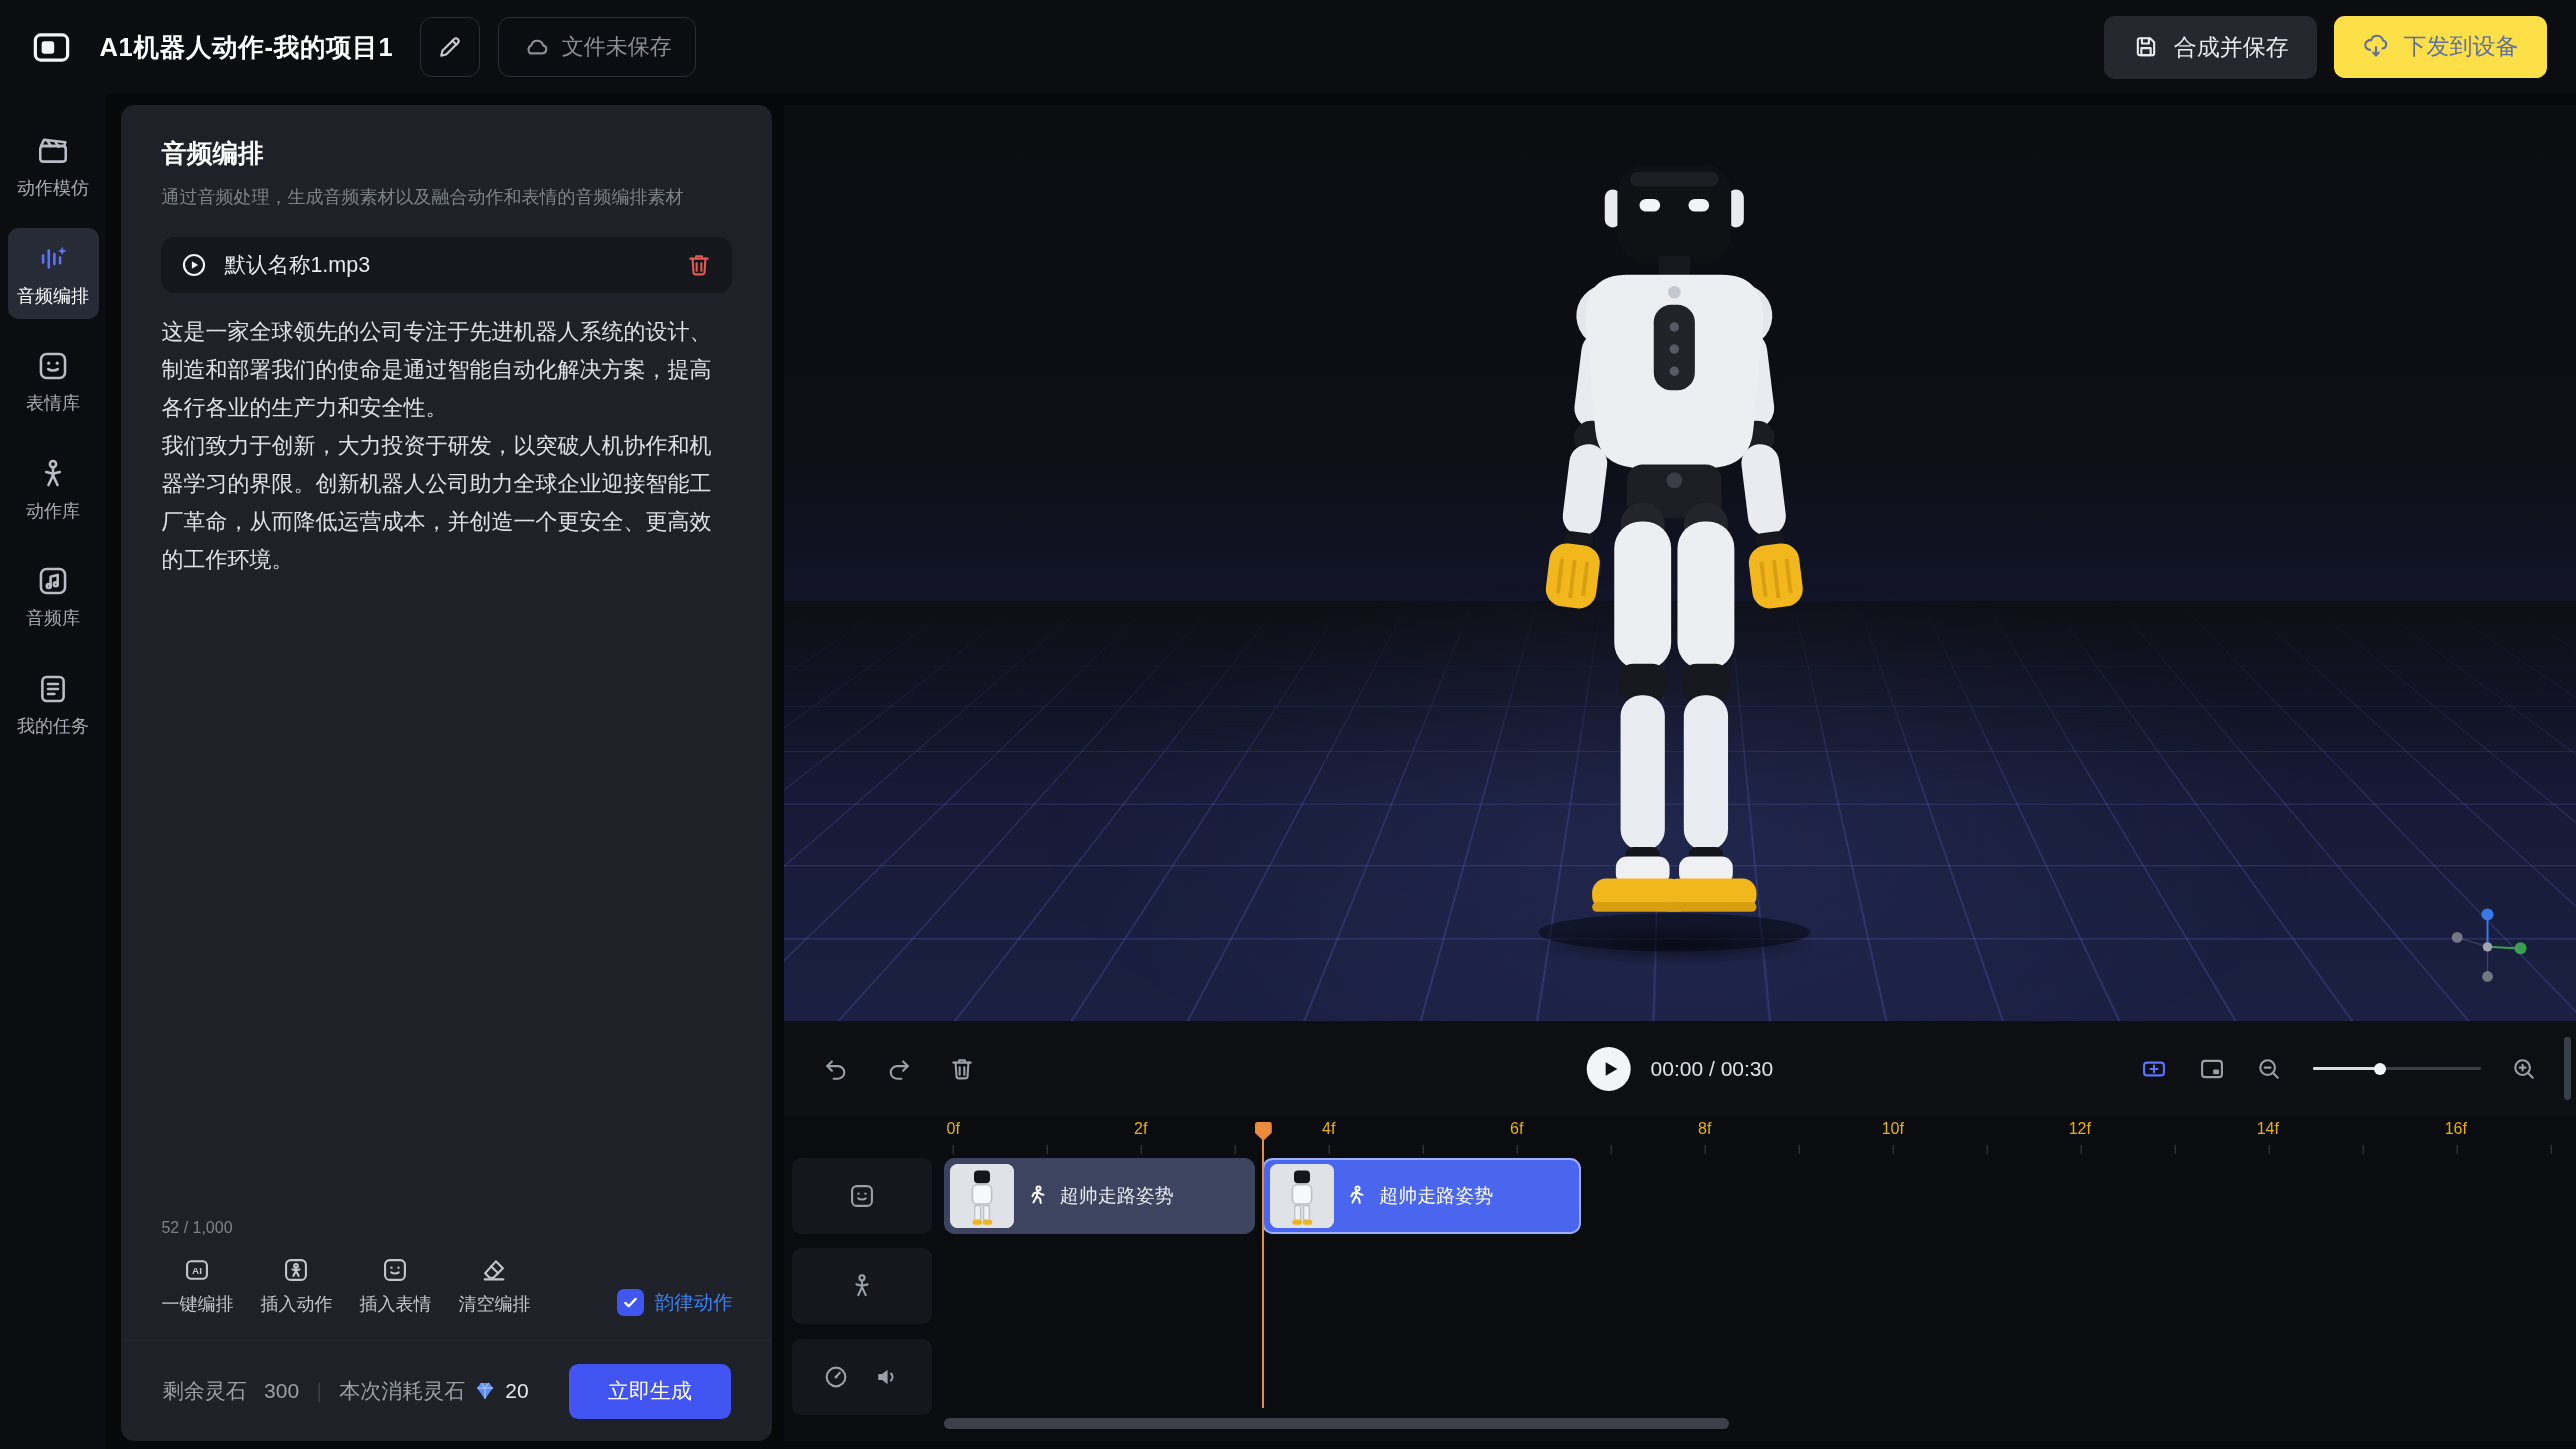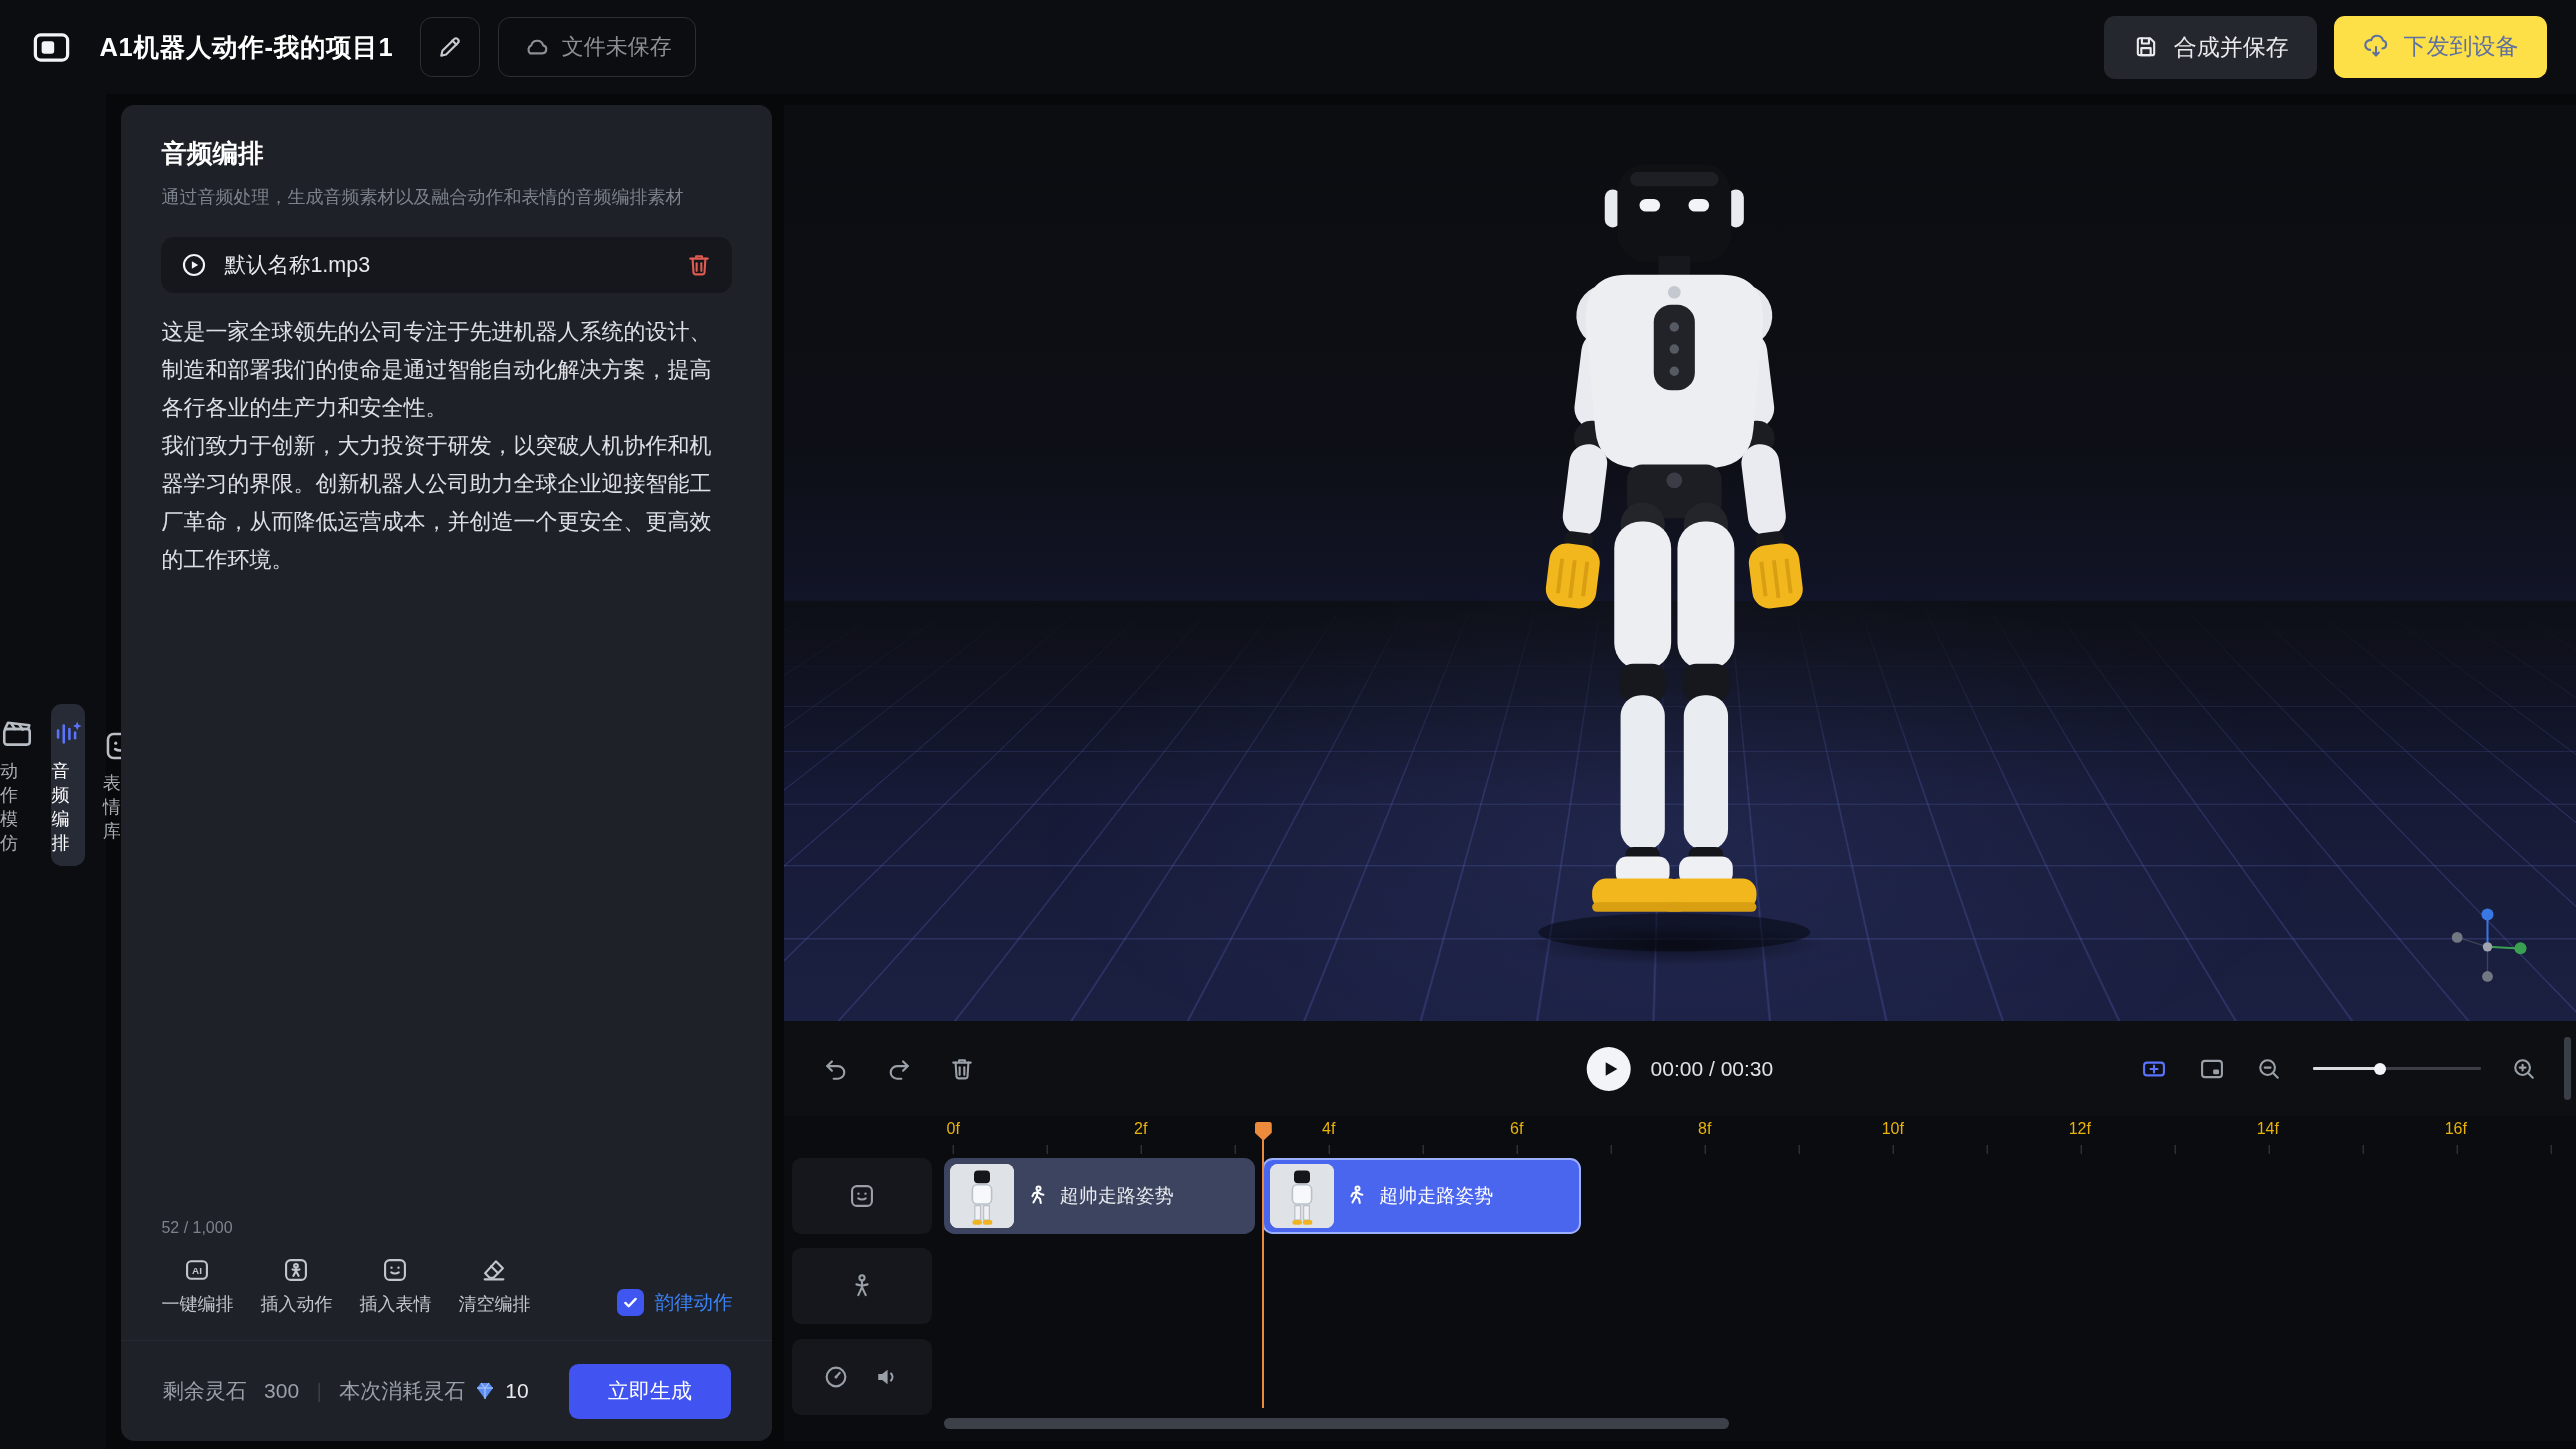--- a/index.html
+++ b/index.html
@@ -15,21 +15,21 @@
   .tb-logo svg { width:43px; height:43px; }
   .tb-title { font-size:25.5px; font-weight:600; color:#ffffff; margin-left:27px; letter-spacing:0.7px; }
   .tb-iconbtn { width:60px; height:60px; border:1.3px solid #2b2e35; border-radius:12px; background:transparent; color:#c6cad1; display:flex; align-items:center; justify-content:center; margin-left:27px; cursor:pointer; }
   .tb-pill { height:60px; border:1.3px solid #2b2e35; border-radius:12px; background:transparent; color:#8b9097; display:flex; align-items:center; gap:12px; padding:0 23px; margin-left:17.4px; font-size:22px; cursor:pointer; }
   .tb-right { margin-left:auto; display:flex; gap:17.4px; }
   .btn-save { height:63px; border:none; border-radius:10.7px; background:#25272e; color:#e9ebee; font-size:23px; display:flex; align-items:center; gap:13.4px; padding:0 28px; cursor:pointer;text-align:right; }
   .btn-deploy { height:62px; border:none; border-radius:10.7px; background:#fde047; color:#5f6fa0; font-size:23px; display:flex; align-items:center; gap:13.4px; padding:0 28px; cursor:pointer; }
 
   
   .main { display:flex; height:1355px; }
-  .sidebar { width:106px; background:#0c0d10; padding-top:27px; display:flex; align-items:center; gap:17.4px; }
+  .sidebar { width:106px; background:#0c0d10; padding-top:27px; display:flex; flex-direction:column; align-items:center; gap:17.4px; }
   .sb-item { width:91px; padding:13.4px 0 10.7px; border-radius:10.7px; display:flex; flex-direction:column; align-items:center; gap:8px; color:#a7acb4; cursor:pointer; }
   .sb-item .sb-ic { color:#b9bec6; }
   .sb-item span { font-size:18px; }
   .sb-item.active { background:#272b36; color:#ffffff; }
   .sb-item.active .sb-ic { color:#5b74ff; }
 
   
   .panel { width:651px; margin:11.4px 0 8px 15.4px; background:#1e2127; border-radius:13.4px; display:flex; flex-direction:column; overflow:hidden; }
   .panel-head { padding:31px 40px 0; }
   .panel-title { font-size:25.5px; font-weight:600; color:#ffffff; }
@@ -324,21 +324,21 @@
       <span class="pf-cost">
         <span>本次消耗灵石</span>
         <span class="gem">
           <svg viewBox="0 0 24 24" width="24" height="24">
               <polygon points="4,9 8,4 16,4 20,9 12,20" fill="#5b8df2"></polygon>
               <polyline points="4,9 20,9" stroke="#a8c4f8" stroke-width="1.2" fill="none"></polyline>
               <polyline points="8,4 12,9 16,4" stroke="#a8c4f8" stroke-width="1.2" fill="none"></polyline>
               <line x1="12" y1="9" x2="12" y2="20" stroke="#a8c4f8" stroke-width="1.2"></line>
             </svg>
         </span>
-        <span class="val">10</span>
+        <span class="val">20</span>
       </span>
       <button class="btn-generate">立即生成</button>
     </div>
   </section>
 
   <section class="stage">
 
     <div class="viewport">
       <div class="vp-floorwrap">
           <div class="vp-grid"></div>

